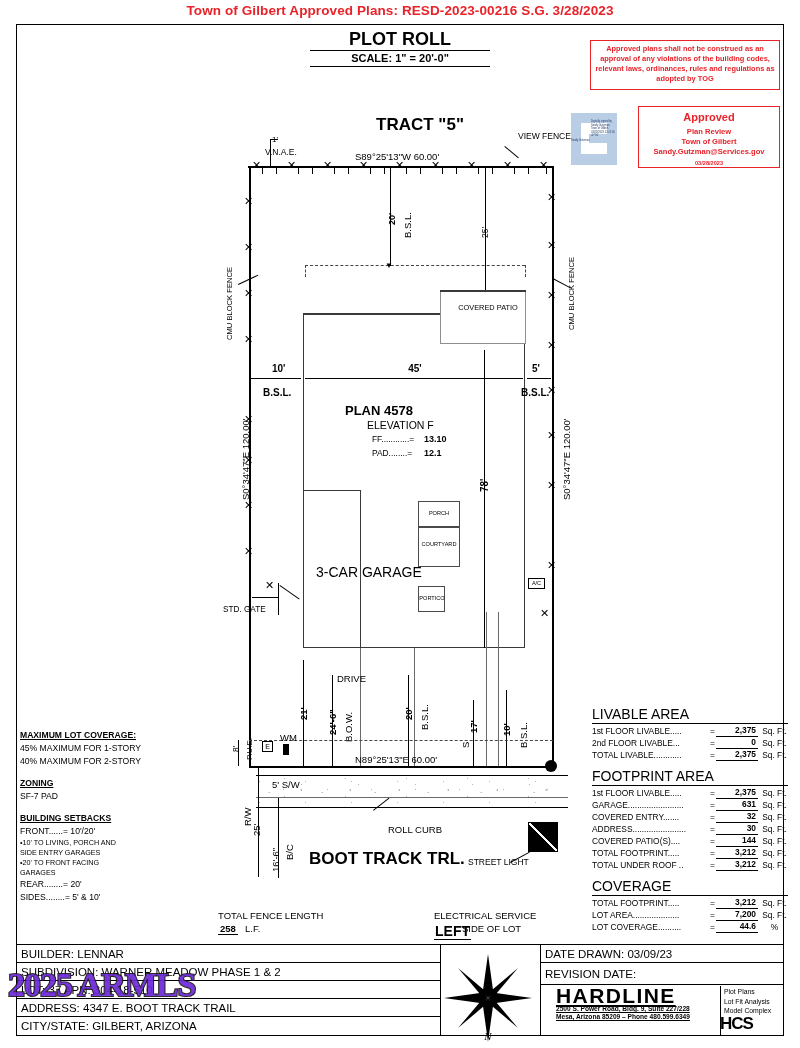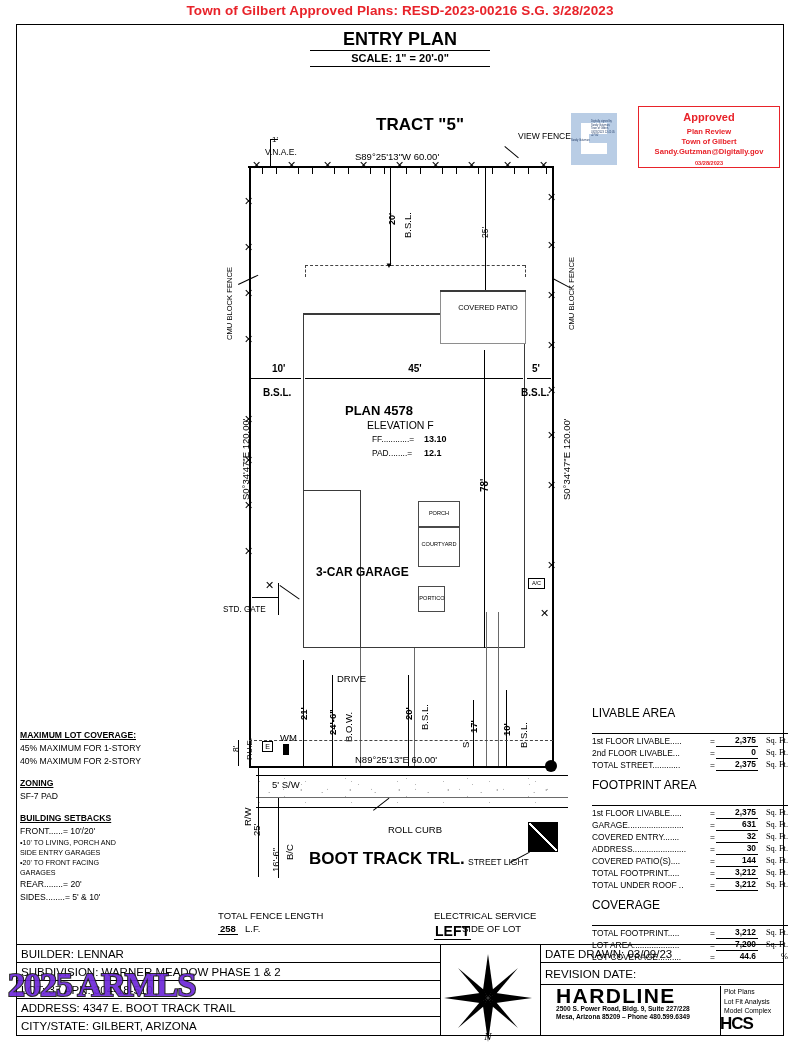--- a/index.html
+++ b/index.html
@@ -85,41 +85,41 @@
       radial-gradient(circle at 25% 70%, #b9b9b9 0 0.7px, transparent 0.8px),
       radial-gradient(circle at 47% 20%, #b9b9b9 0 0.7px, transparent 0.8px),
       radial-gradient(circle at 62% 62%, #b9b9b9 0 0.7px, transparent 0.8px),
       radial-gradient(circle at 80% 35%, #b9b9b9 0 0.7px, transparent 0.8px),
       radial-gradient(circle at 92% 75%, #b9b9b9 0 0.7px, transparent 0.8px);
     background-size: 46px 21px, 53px 25px, 61px 18px, 44px 23px, 57px 27px, 49px 20px;
   }
   
   #areatable { position: absolute; left: 592px; top: 706px; width: 196px; font-size: 8.4px; }
   #areatable .grp { margin-bottom: 7px; }
-  #areatable .hdr { font-size: 12px; border-bottom: 1px solid #000; padding-bottom: 13px; margin-bottom: 1px; }
+  #areatable .hdr { font-size: 14px; border-bottom: 1px solid #000; padding-bottom: 1px; margin-bottom: 1px; }
   #areatable .row { display: flex; align-items: flex-end; line-height: 12px; height: 12px; }
   #areatable .lbl { flex: 1 1 auto; overflow: hidden; white-space: nowrap; }
   #areatable .eq { width: 7px; text-align: center; }
   #areatable .val {
     width: 42px; text-align: right; border-bottom: 1px solid #000;
     font-weight: bold; padding-right: 2px;
   }
-  #areatable .unit { width: 30px; text-align: right; padding-left: 3px; font-family: Liberation Serif, serif; }
+  #areatable .unit { width: 30px; text-align: center; padding-left: 3px; }
   
   #notes { position: absolute; left: 20px; top: 729px; width: 190px; font-size: 8.6px; line-height: 13px; }
   #notes .h { text-decoration: underline; font-weight: bold; }
   #notes .sm { font-size: 7.2px; line-height: 10px; }
   
   #titleblock { position: absolute; left: 16px; top: 944px; width: 628px; height: 92px; }
   .tbrow { position: absolute; border-top: 1.2px solid #000; }
   .tbcell { position: absolute; font-size: 11.5px; line-height: 18px; white-space: nowrap; }
   
   #north { position: absolute; left: 440px; top: 950px; width: 96px; height: 96px; }
   
-  #hardline { position: absolute; left: 556px; top: 986px; width: 228px; height: 50px; }
+  #hardline { position: absolute; left: 556px; top: 986px; width: 228px; height: 50px; text-decoration: underline; }
   #hardline .nm { font-size: 21px; font-weight: bold; letter-spacing: 1.4px; line-height: 19px; }
   #hardline .nm2 { font-size: 14.5px; font-weight: bold; font-style: italic; line-height: 15px; }
   #hardline .addr { font-size: 6.6px; line-height: 8.4px; font-weight: bold; }
   #hardline .svc { position: absolute; left: 168px; top: 1px; font-size: 6.8px; line-height: 9.5px; }
   #hcs {
     position: absolute; left: 172px; top: 31px; font-size: 17px; font-weight: bold;
     letter-spacing: -1px; color: #000;
   }
   
   #watermark {
@@ -142,29 +142,30 @@
 </style>
 </head>
 <body>
 
 <div id="page">
 
   <div id="redbanner">Town of Gilbert Approved Plans: RESD-2023-00216  S.G.   3/28/2023</div>
 
   <div id="sheet"></div>
 
-  <div class="t bold ctr" style="left:310px; top:30px; width:180px; font-size:18px; border-bottom:1.6px solid #000; padding-bottom:1px;">ENTRY PLAN</div>
+  <div class="t bold ctr" style="left:310px; top:30px; width:180px; font-size:18px; border-bottom:1.6px solid #000; padding-bottom:1px;">PLOT ROLL</div>
   <div class="t bold ctr" style="left:310px; top:53px; width:180px; font-size:11px; border-bottom:1.2px solid #000; padding-bottom:1px;">SCALE: 1" = 20'-0"</div>
 
+  <div class="redbox" style="left:590px; top:40px; width:190px; height:50px;">Approved plans shall not be construed as an approval of any violations of the building codes, relevant laws, ordinances, rules and regulations as adopted by TOG</div>
 
   <div class="redbox approved" style="left:638px; top:106px; width:142px; height:62px;">
     <span class="big">Approved</span>
     <span>Plan Review</span><br>
     <span>Town of Gilbert</span><br>
-    <span>Sandy.Gutzman@Digitally.gov</span><br>
+    <span>Sandy.Gutzman@Services.gov</span><br>
     <span style="font-size:5.6px">03/28/2023</span>
   </div>
 
   <div id="digsig">
     <div class="notch" style="left:10px; top:10px; width:26px; height:11px;"></div>
     <div class="notch" style="left:10px; top:30px; width:26px; height:11px;"></div>
     <div class="notch" style="left:10px; top:21px; width:8px; height:9px;"></div>
     <div class="sigtxt">Digitally signed by Sandy Gutzman, Town of Gilbert, 03/28/2023 12:41:05 -07'00'</div>
     <div class="sideword">Sandy Gutzman</div>
   </div>
@@ -275,21 +276,21 @@
 
   <div class="t bold" style="left:345px; top:404px; font-size:13px;">PLAN 4578</div>
   <div class="t" style="left:367px; top:420px; font-size:10.5px;">ELEVATION F</div>
   <div class="t" style="left:372px; top:435px; font-size:8.4px;">FF............=</div>
   <div class="t bold" style="left:424px; top:435px; font-size:9px;">13.10</div>
   <div class="t" style="left:372px; top:449px; font-size:8.4px;">PAD........=</div>
   <div class="t bold" style="left:424px; top:449px; font-size:9px;">12.1</div>
 
   <div class="ln hl" style="left:303px; top:490px; width:58px; height:1.4px; background:#3a3a3a;"></div>
   <div class="ln vl" style="left:360px; top:490px; height:158px; width:1.4px; background:#3a3a3a;"></div>
-  <div class="t ctr" style="left:316px; top:565px; width:92px; font-size:12px; line-height:14px;font-weight:bold;">
+  <div class="t ctr" style="left:316px; top:565px; width:92px; font-size:14px; line-height:14px;">
     <span>3-CAR GARAGE</span>
   </div>
 
   <div class="housein" style="left:418px; top:501px; width:42px; height:26px;"></div>
   <div class="t ctr" style="left:418px; top:511px; width:42px; font-size:5.6px;">PORCH</div>
   <div class="housein" style="left:418px; top:527px; width:42px; height:40px;"></div>
   <div class="t ctr" style="left:416px; top:542px; width:46px; font-size:5.6px;">COURTYARD</div>
   <div class="housein" style="left:418px; top:586px; width:27px; height:26px;"></div>
   <div class="t ctr" style="left:415px; top:596px; width:34px; font-size:5.6px;">PORTICO</div>
 
@@ -411,21 +412,21 @@
         <span class="val">2,375</span>
         <span class="unit">Sq. Ft.</span>
       </div>
       <div class="row">
         <span class="lbl">2nd FLOOR LIVABLE...</span>
         <span class="eq">=</span>
         <span class="val">0</span>
         <span class="unit">Sq. Ft.</span>
       </div>
       <div class="row">
-        <span class="lbl">TOTAL STREET............</span>
+        <span class="lbl">TOTAL LIVABLE............</span>
         <span class="eq">=</span>
         <span class="val">2,375</span>
         <span class="unit">Sq. Ft.</span>
       </div>
     </div>
 
     <div class="grp">
       <div class="hdr">FOOTPRINT AREA</div>
       <div class="row">
         <span class="lbl">1st FLOOR LIVABLE.....</span>

